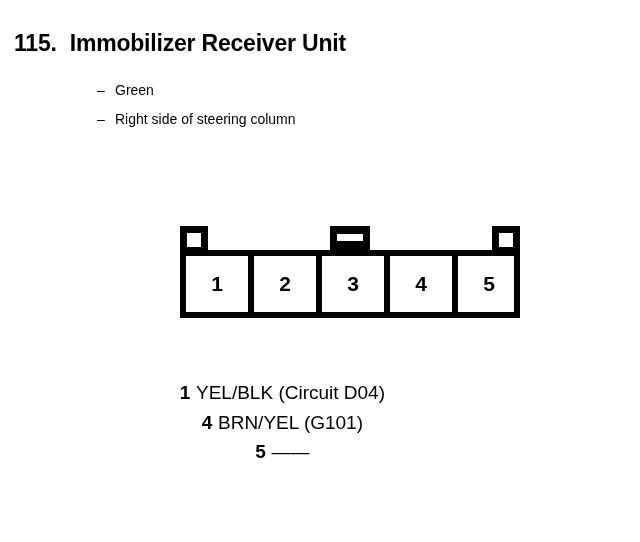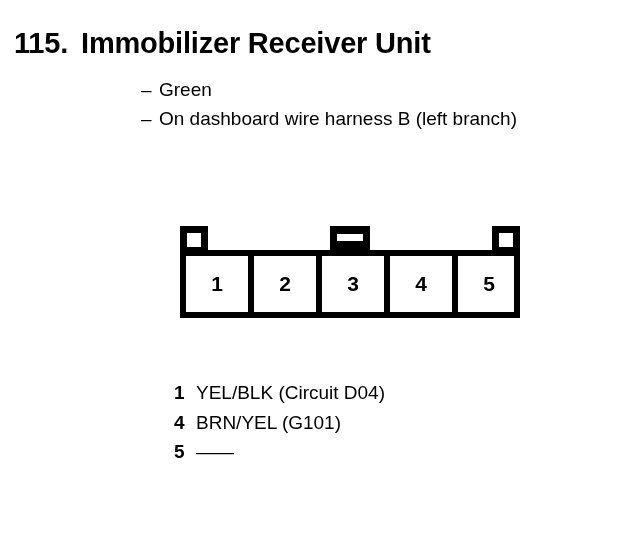--- a/index.html
+++ b/index.html
@@ -15,39 +15,38 @@
     font-family: "Liberation Sans", sans-serif;
     color: #000000;
     -webkit-font-smoothing: none;
   }
 
   
   #title {
     position: absolute;
     left: 14px;
     top: 26px;
-    font-size: 29px;
+    font-size: 23px;
     font-weight: bold;
     line-height: 34px;
     white-space: nowrap;
     letter-spacing: -0.2px;
   }
   #title .num {
     display: inline-block;
     margin-right: 13px;
   }
 
   
   #desc {
     position: absolute;
     left: 97px;
     top: 76px;
-    font-size: 19px;
+    font-size: 14px;
     line-height: 28.5px;
-    margin-left: 44px;
   }
   .desc-line {
     white-space: nowrap;
   }
   .desc-dash {
     display: inline-block;
     width: 18px;
   }
 
   
@@ -127,20 +126,21 @@
   
   #legend {
     position: absolute;
     left: 174px;
     top: 378px;
     font-size: 19px;
     line-height: 29.5px;
   }
   .legend-row {
     white-space: nowrap;
+    text-align: center;
   }
   .legend-pin {
     display: inline-block;
     width: 22px;
     font-weight: bold;
   }
   .legend-desc {
     display: inline-block;
   }
 </style>
@@ -149,21 +149,21 @@
 
 <div id="title">
   <span class="num">115.</span><span>Immobilizer Receiver Unit</span>
 </div>
 
 <div id="desc">
   <div class="desc-line">
     <span class="desc-dash">–</span><span>Green</span>
   </div>
   <div class="desc-line">
-    <span class="desc-dash">–</span><span>On dashboard wire harness B (left branch)</span>
+    <span class="desc-dash">–</span><span>Right side of steering column</span>
   </div>
 </div>
 
 <div id="connector">
 
   <div class="conn-body"></div>
 
   <div class="divider" style="left:68px;"></div>
   <div class="divider" style="left:136px;"></div>
   <div class="divider" style="left:204px;"></div>

